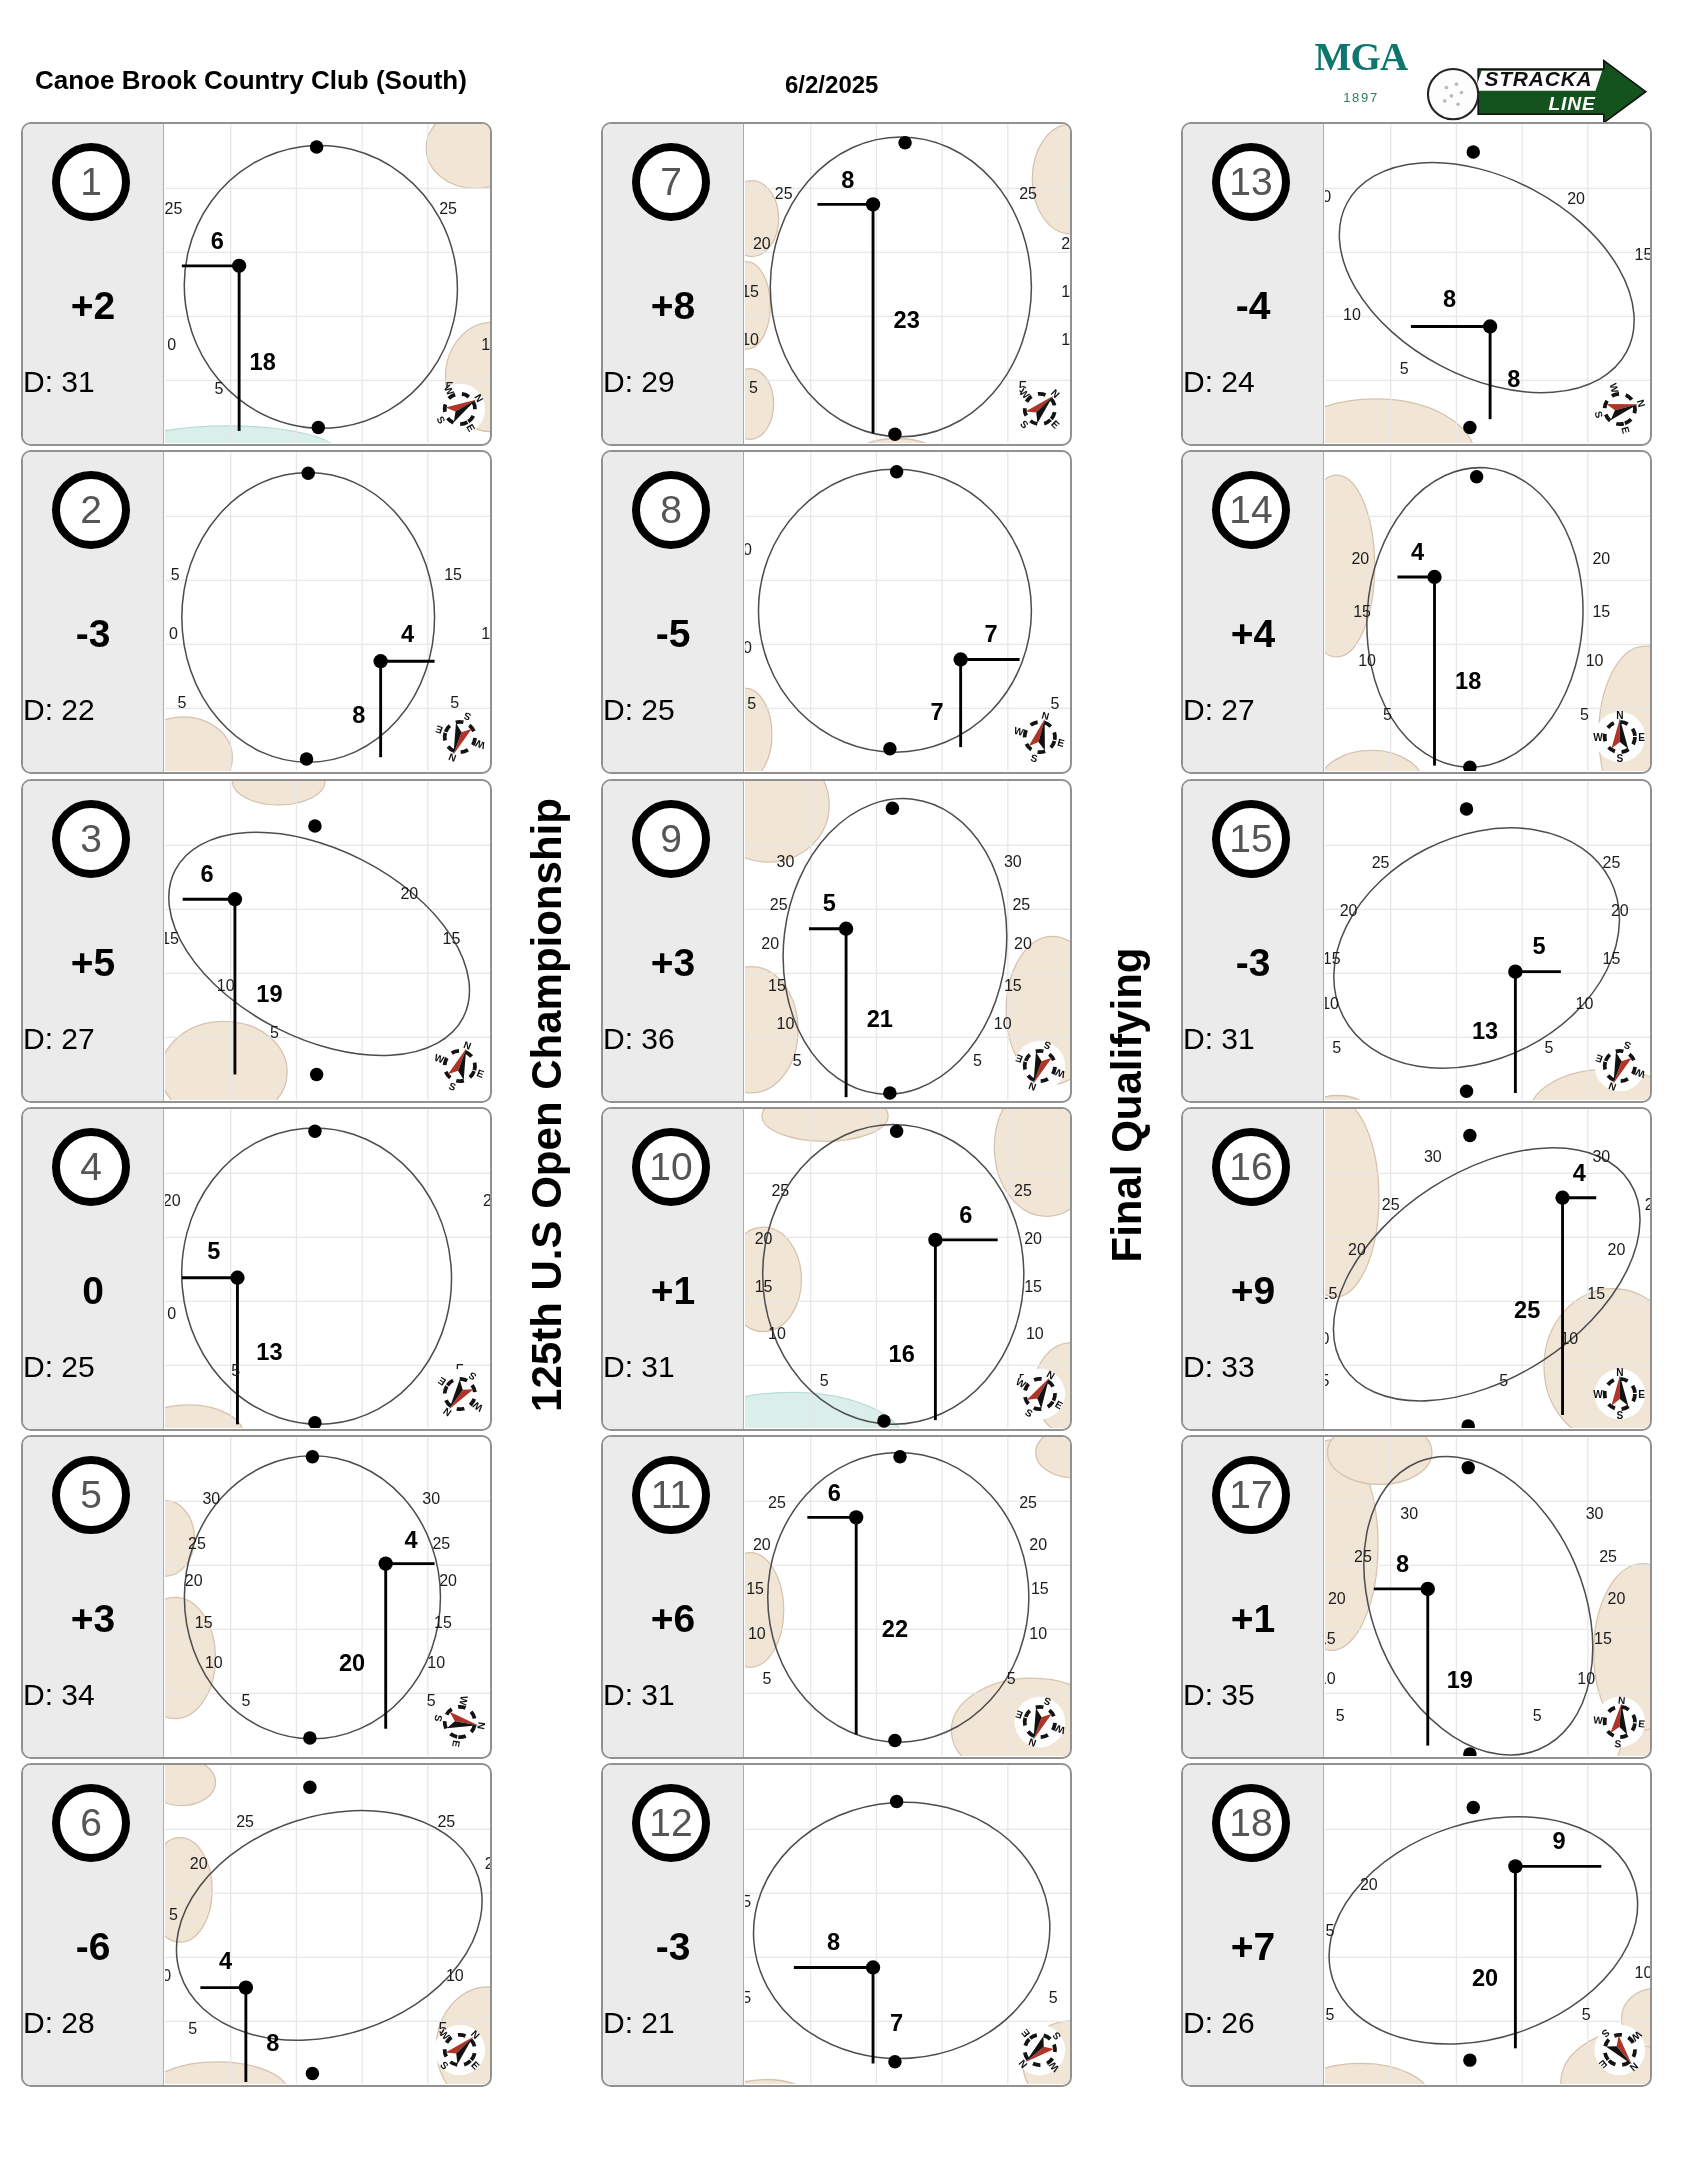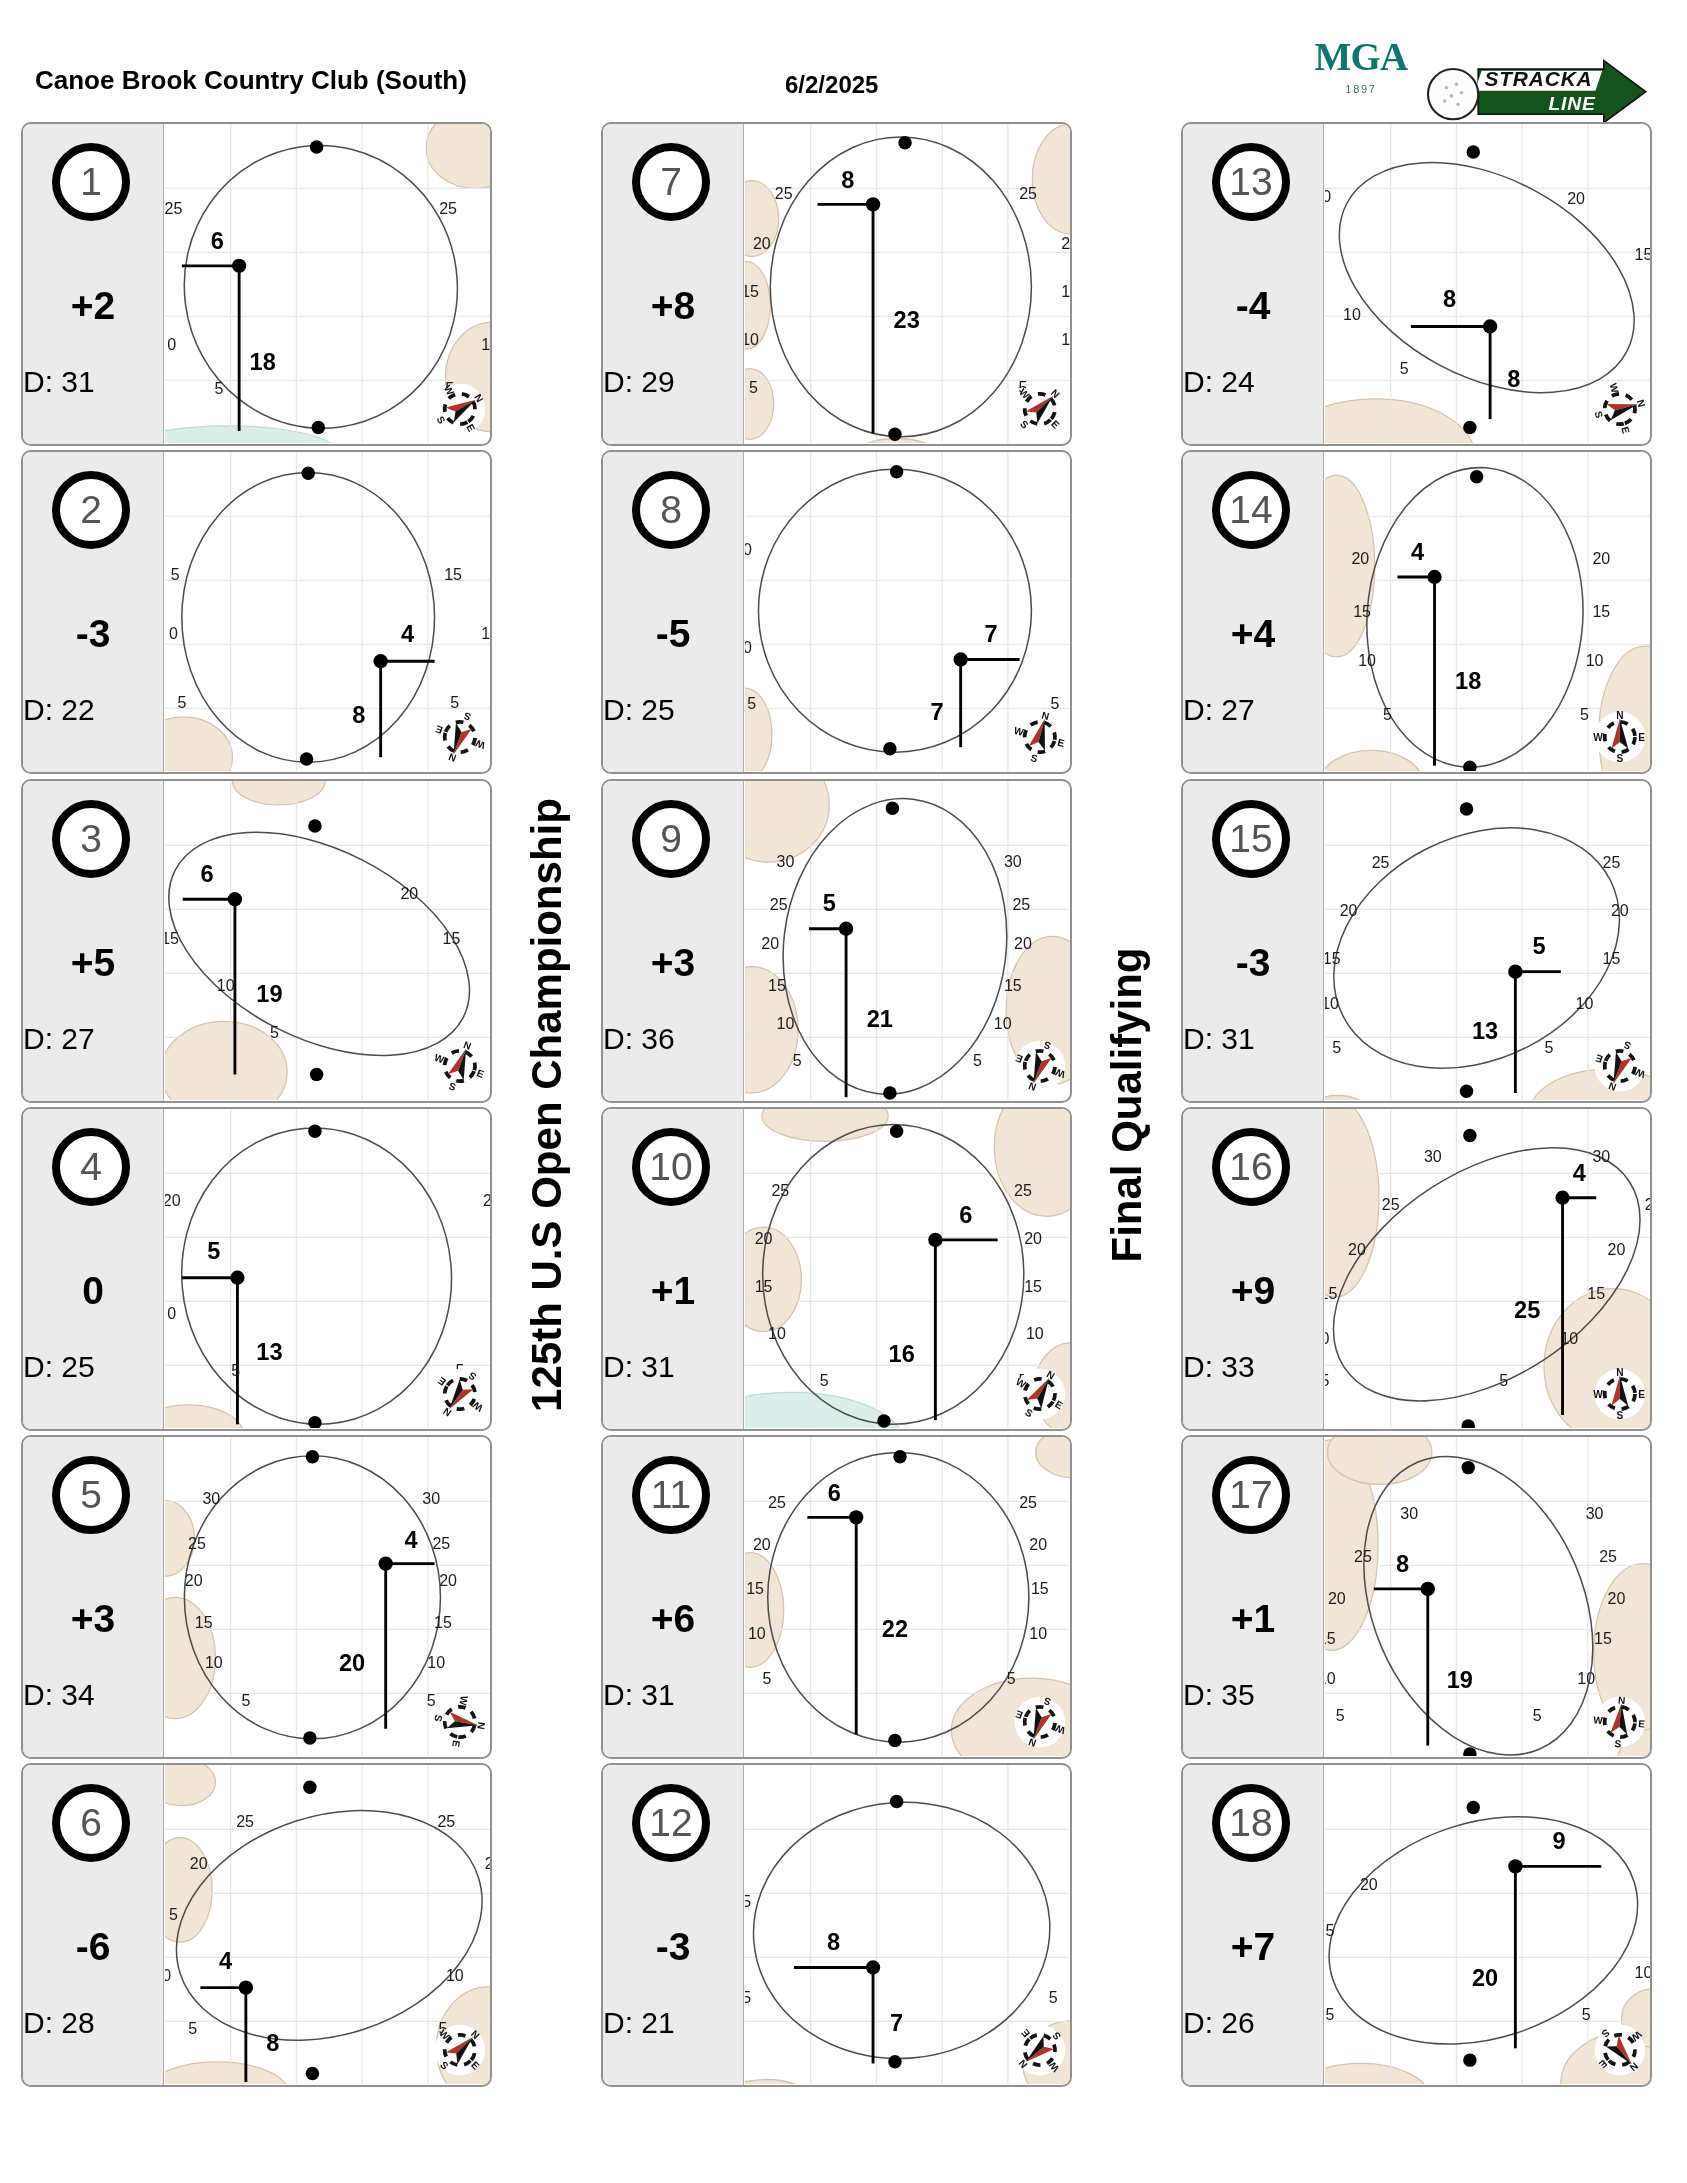--- a/index.html
+++ b/index.html
@@ -3,21 +3,21 @@
 <meta charset="utf-8">
 <style>
   html,body{margin:0;padding:0;}
   body{width:1687px;height:2183px;position:relative;background:#fff;
        font-family:"Liberation Sans", sans-serif;color:#000;}
   .hdr-title{position:absolute;left:35px;top:65px;font-size:26px;font-weight:bold;}
   .hdr-date{position:absolute;left:785px;top:71px;font-size:24px;font-weight:bold;}
   .mga{position:absolute;left:1306px;top:37px;width:110px;text-align:center;}
   .mga .mga-word{font-family:"Liberation Serif", serif;font-weight:bold;font-size:39px;
        color:#0f766e;letter-spacing:-0.8px;line-height:1;}
-  .mga .mga-year{font-size:11px;color:#2e7d57;letter-spacing:1.7px;margin-top:7px;}
+  .mga .mga-year{font-size:13px;color:#2e7d57;letter-spacing:1.7px;margin-top:14px;}
   .stracka{position:absolute;left:1424px;top:39px;margin-top:20px;}
   .vband{position:absolute;display:flex;align-items:center;justify-content:center;}
   .vband span{transform:rotate(-90deg);white-space:nowrap;font-size:42px;font-weight:bold;}
   .card{position:absolute;width:471px;height:324px;border:2.5px solid #919191;border-radius:10px;
         background:#fff;box-sizing:border-box;overflow:hidden;}
   .panel{position:absolute;left:0;top:0;bottom:0;width:140px;background:#ebebeb;
          border-right:1.7px solid #adadad;}
   .holenum{position:absolute;left:29px;top:18.6px;width:62px;height:62px;border:8.4px solid #000;
            border-radius:50%;display:flex;align-items:center;justify-content:center;
            font-size:39px;color:#555;background:#fff;}

